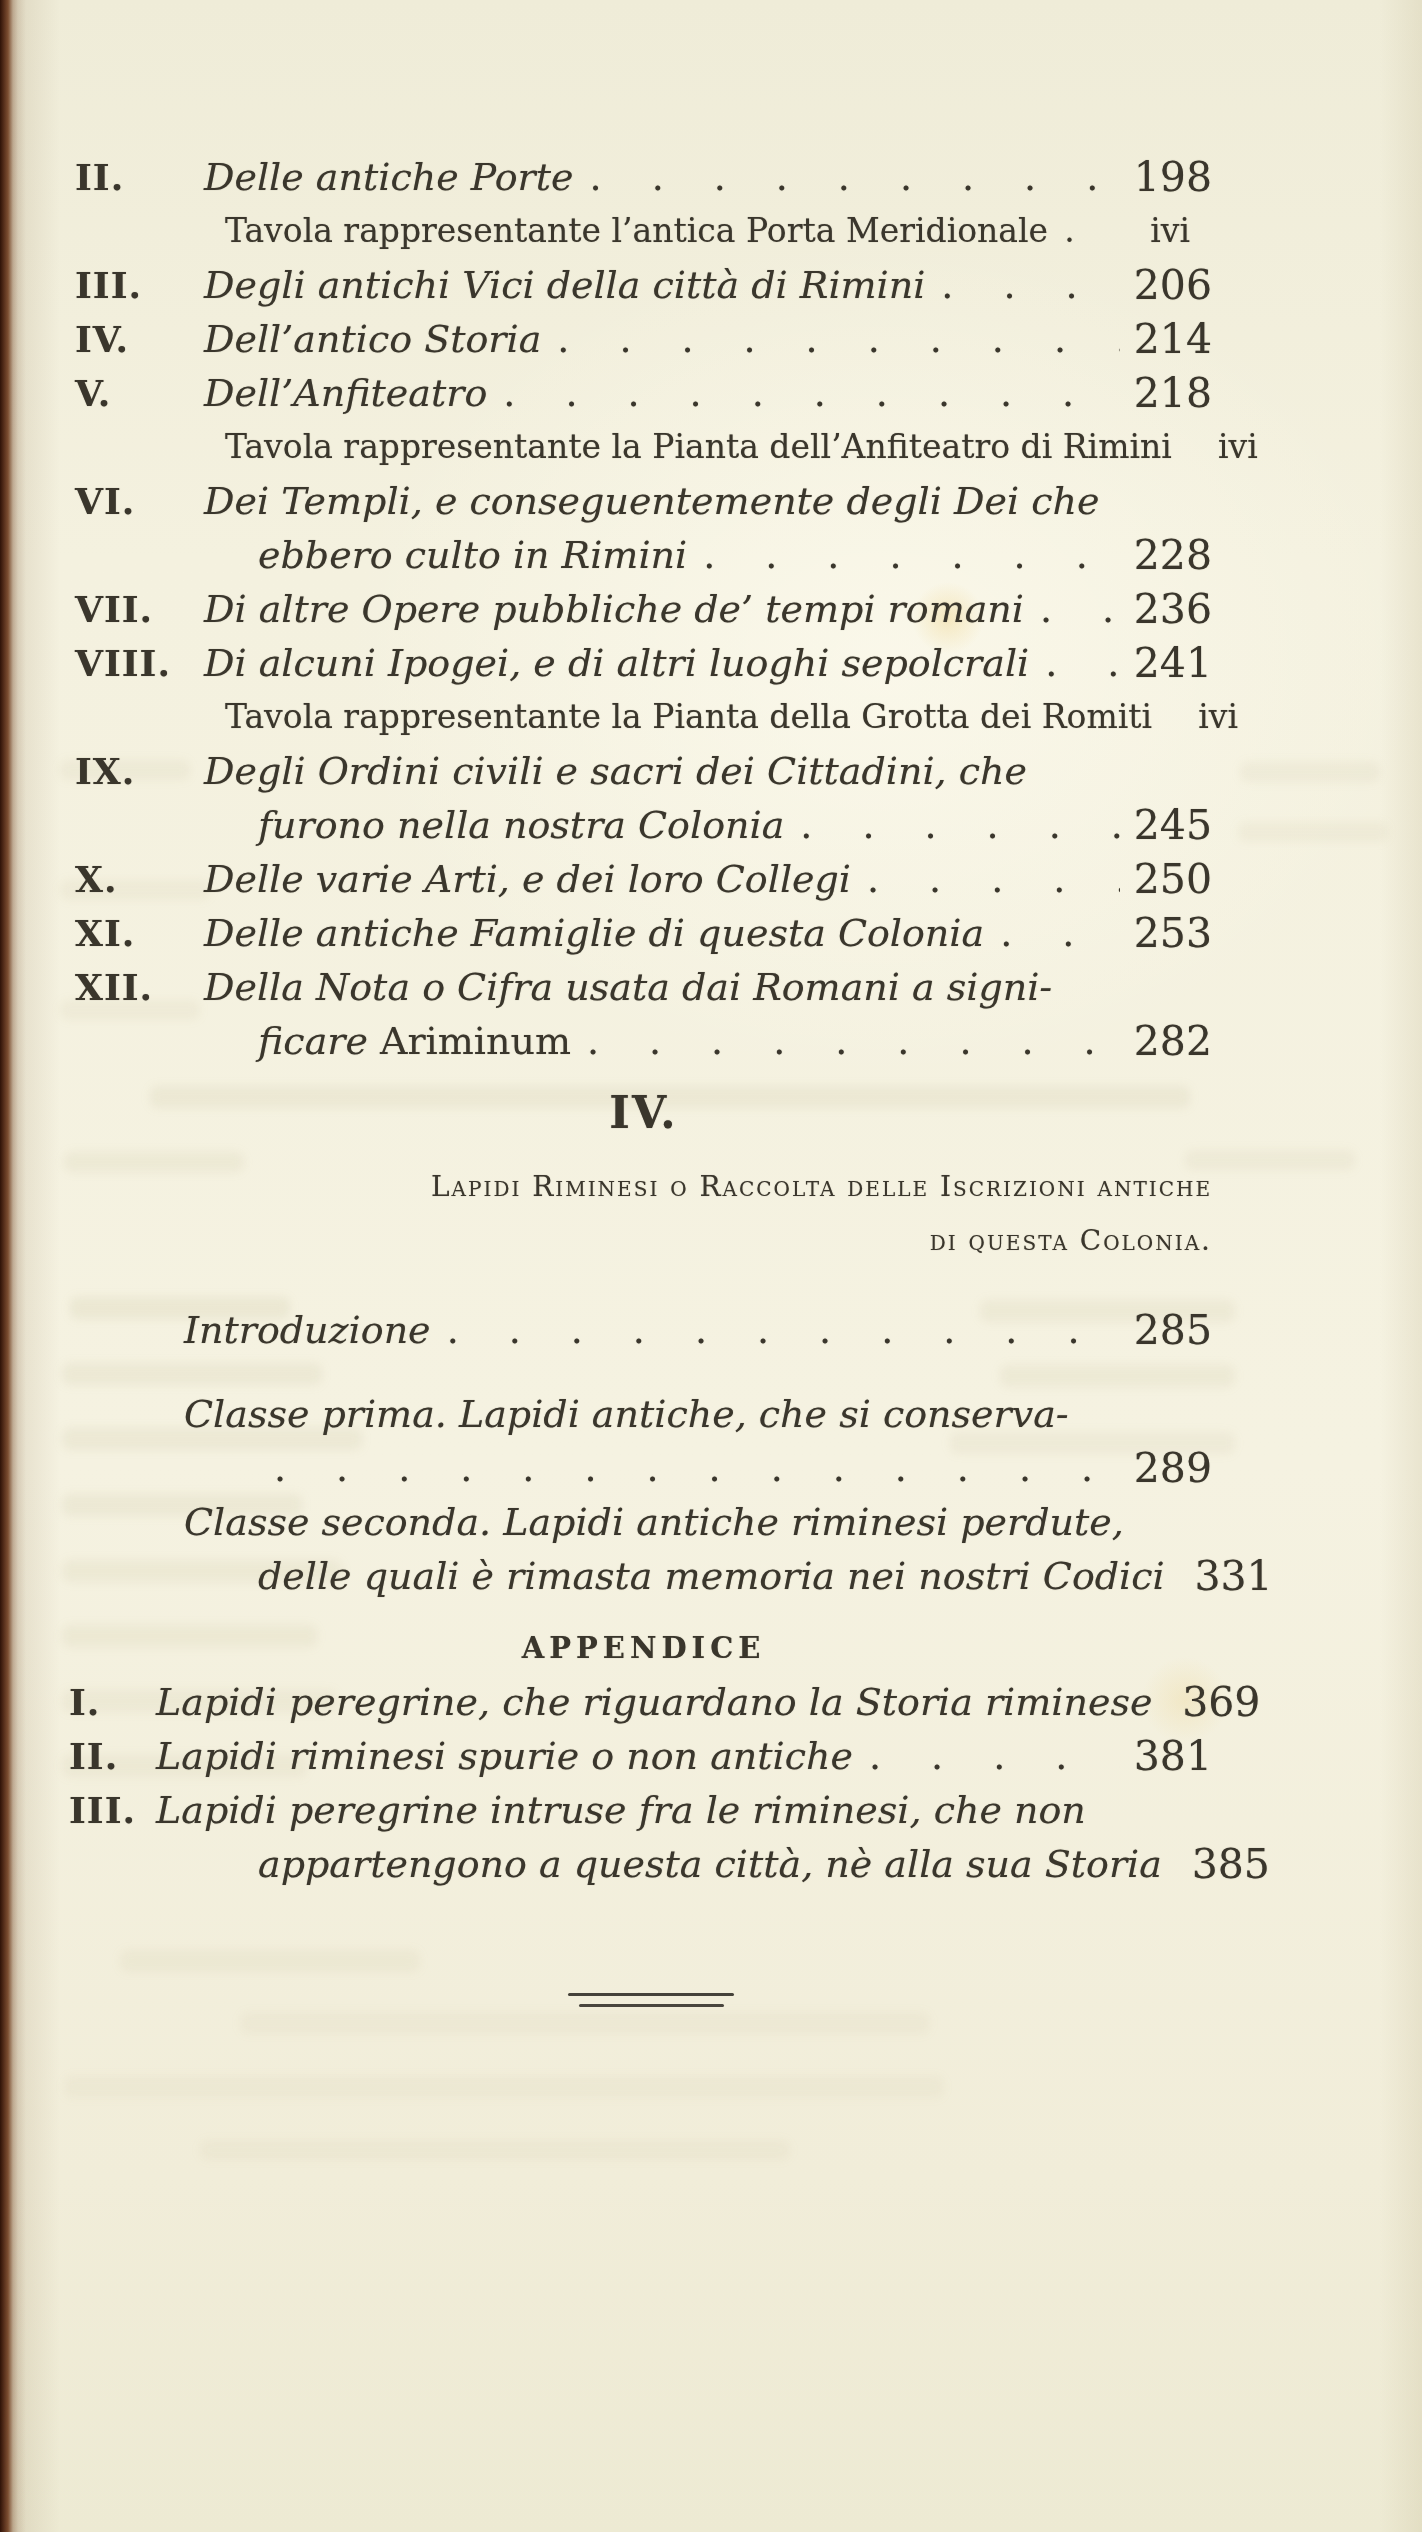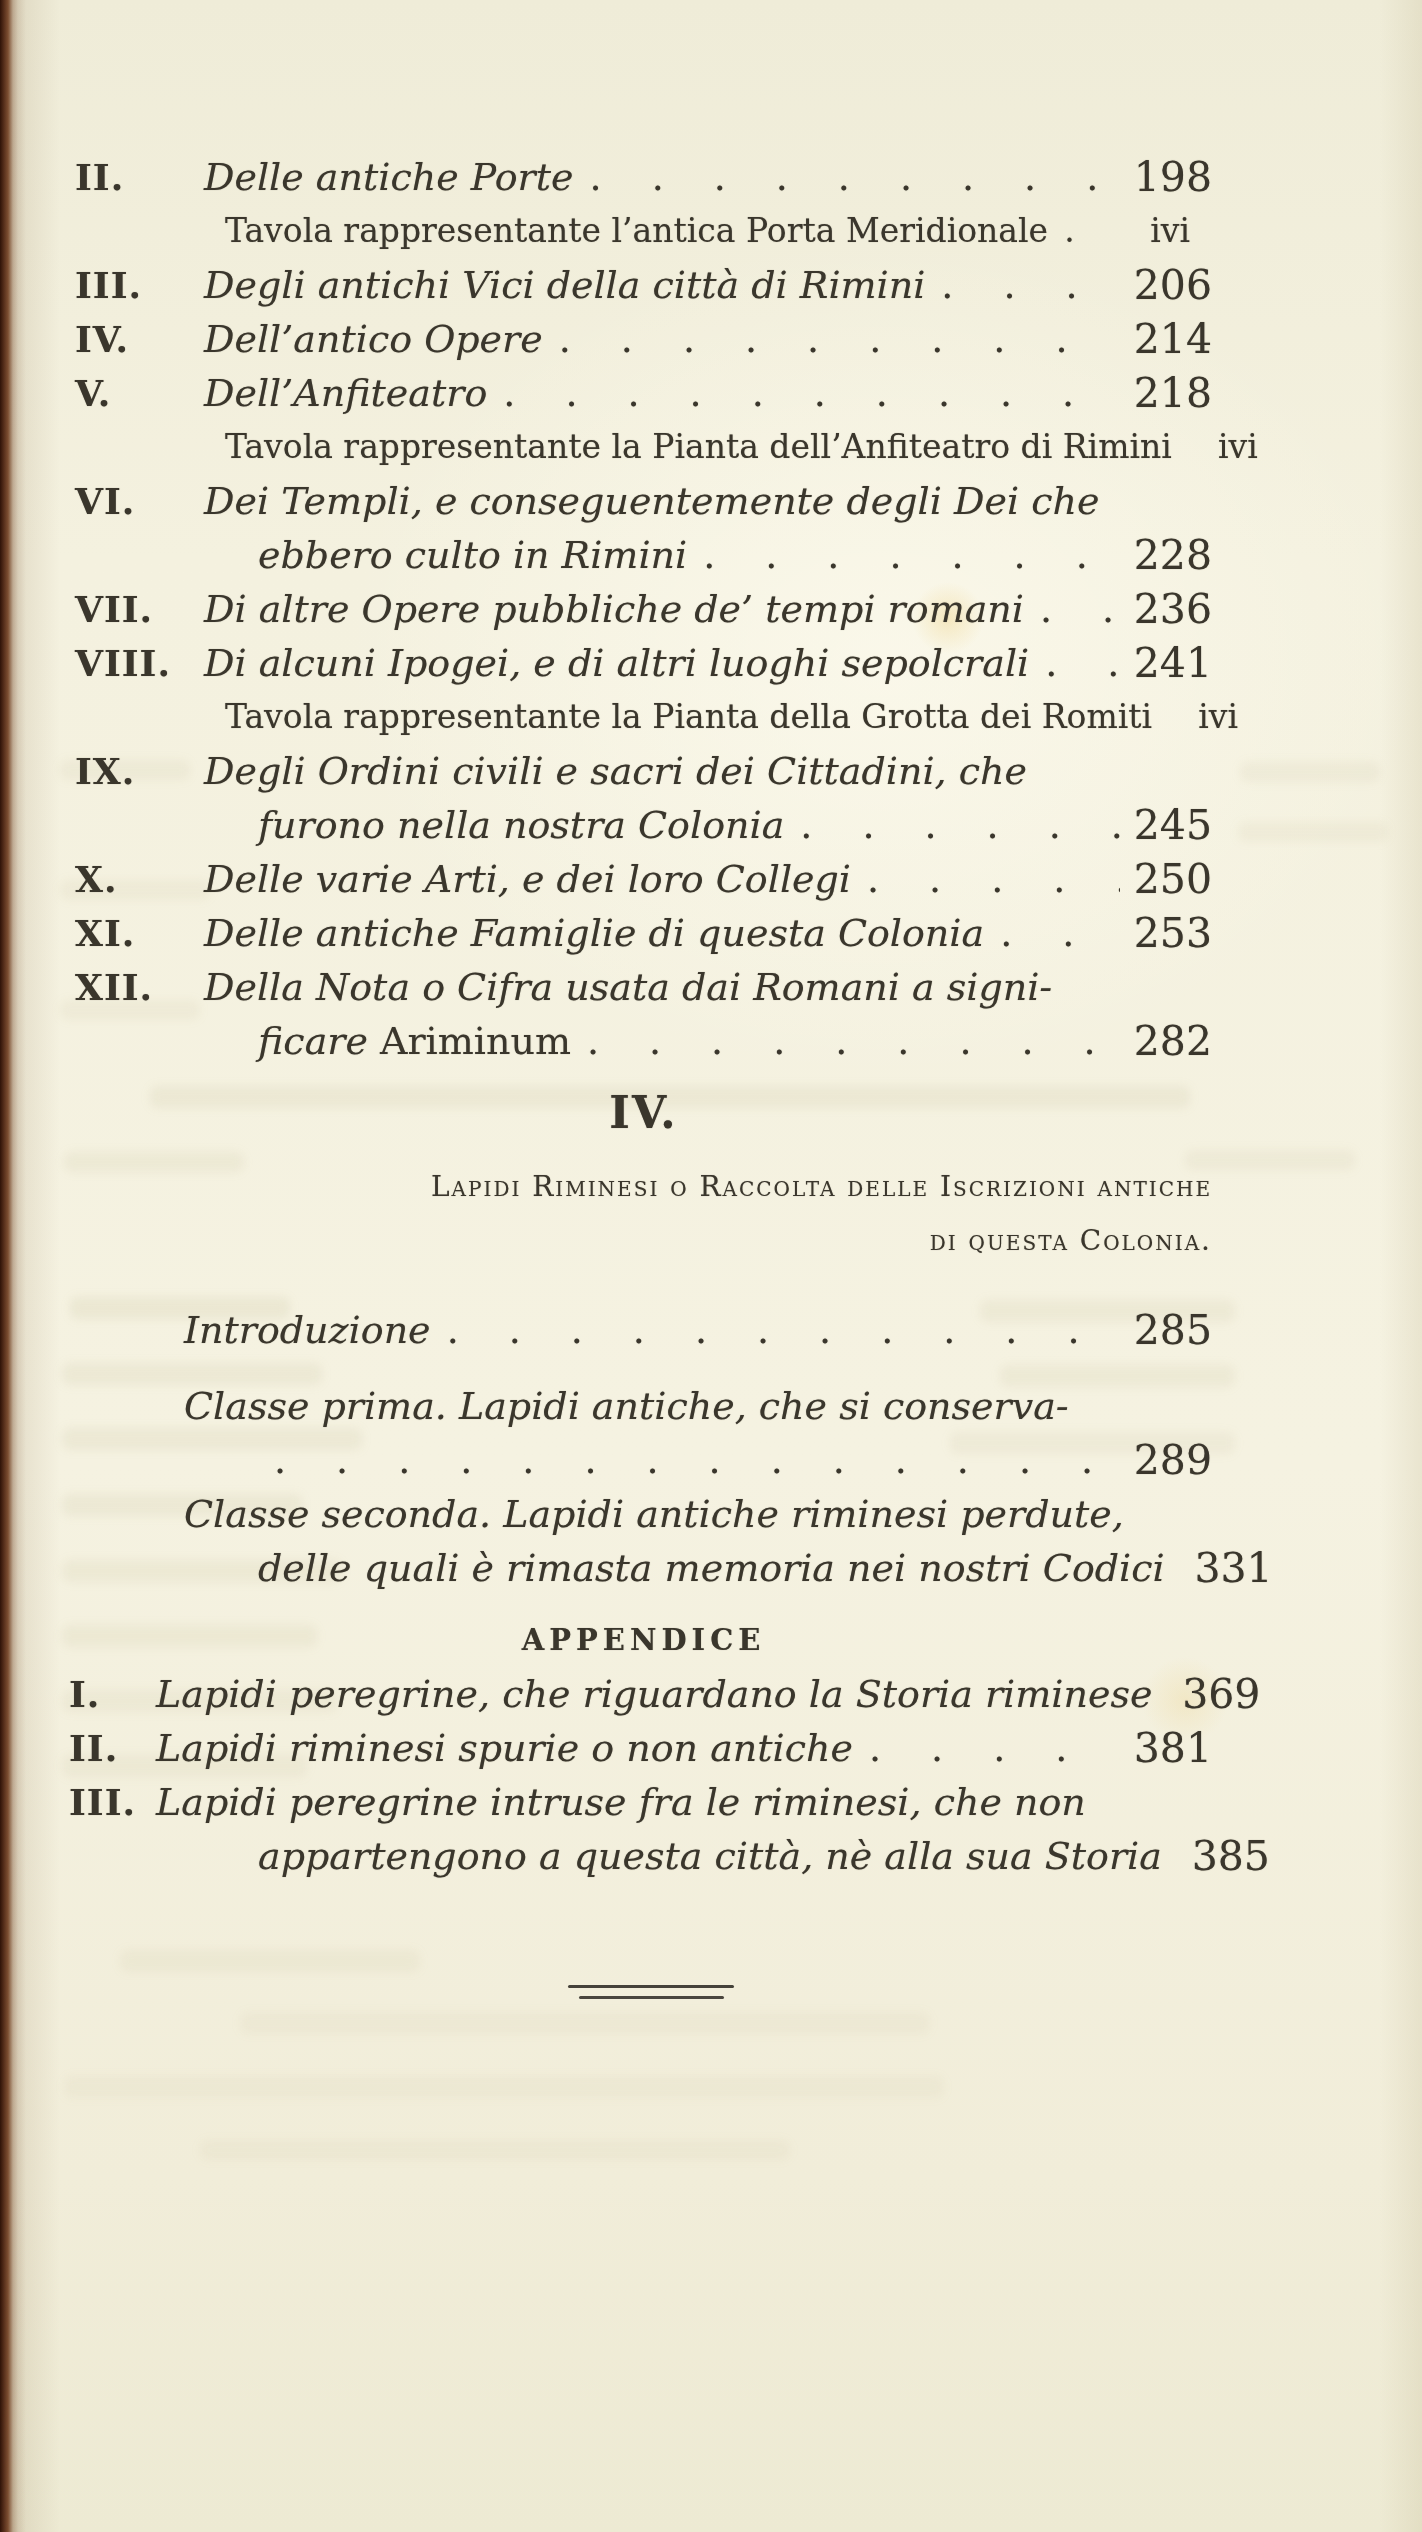--- a/index.html
+++ b/index.html
@@ -113,21 +113,21 @@
     height: 54px;
     line-height: 54px;
     margin-top: 18px;
     text-align: center;
     font-size: 29px;
     font-weight: bold;
     letter-spacing: 5px;
     text-shadow: 0 0 1px rgba(54,48,36,0.4);
   }
   .gap-a { margin-top: 35px; }
-  .gap-b { margin-top: 22px; }
+  .gap-b { margin-top: 30px; }
 
   .divider {
     margin: 102px auto 0;
     width: 172px;
     transform: translateX(10px);
   }
   .divider .rule1 {
     display: block;
     width: 166px;
     height: 3px;
@@ -186,21 +186,21 @@
         <span class="pg ivi">ivi</span>
       </div>
       <div class="row entry">
         <span class="num">III.</span>
         <span class="title"><span>Degli antichi Vici della città di Rimini</span></span>
         <span class="leader">..................................</span>
         <span class="pg">206</span>
       </div>
       <div class="row entry">
         <span class="num">IV.</span>
-        <span class="title"><span>Dell’antico Opere</span></span>
+        <span class="title"><span>Dell’antico Storia</span></span>
         <span class="leader">..................................</span>
         <span class="pg">214</span>
       </div>
       <div class="row entry">
         <span class="num">V.</span>
         <span class="title"><span>Dell’Anfiteatro</span></span>
         <span class="leader">..................................</span>
         <span class="pg">218</span>
       </div>
       <div class="row tavola">

